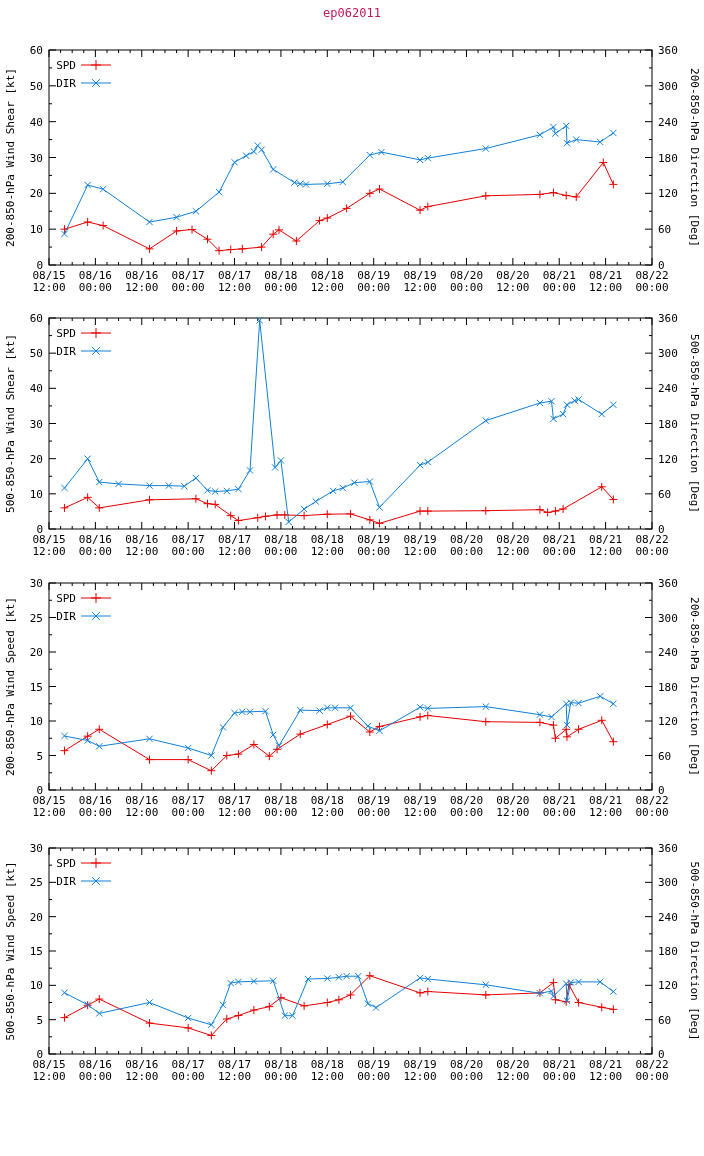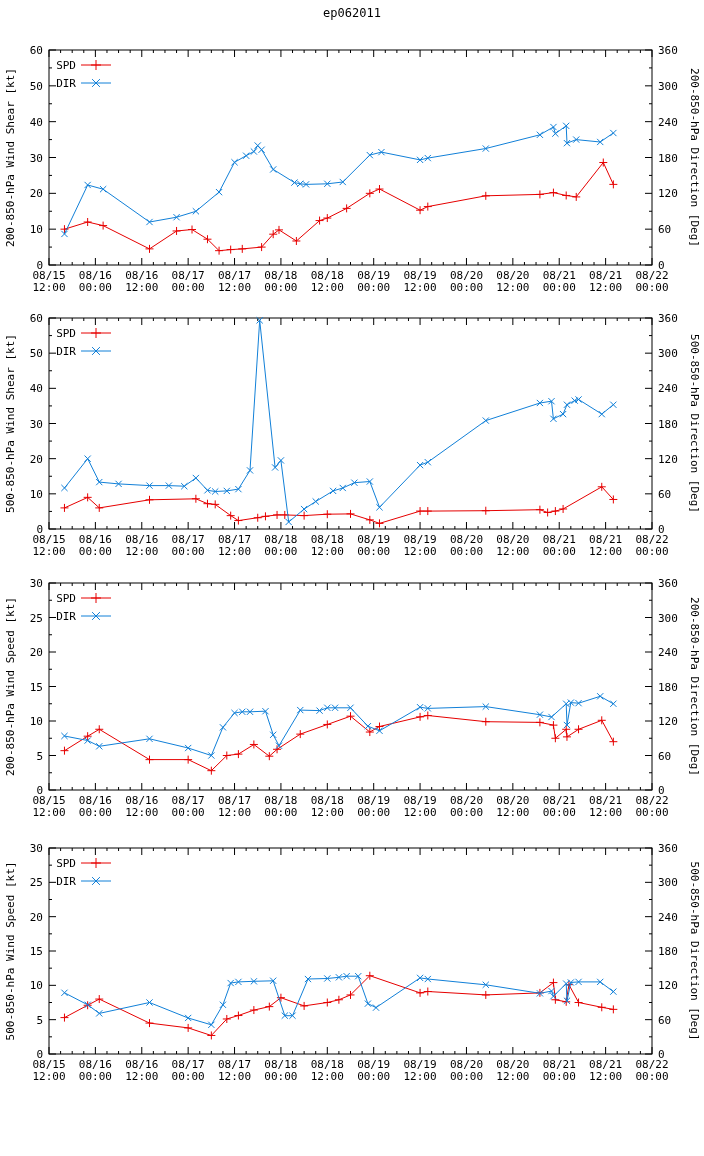--- a/index.html
+++ b/index.html
@@ -6,21 +6,21 @@
   .page{position:relative;width:704px;height:1156px;background:#fff;overflow:hidden;
         font-family:"DejaVu Sans Mono","Liberation Mono",monospace;}
   #title{position:absolute;top:6px;left:0;width:704px;text-align:center;
          font-size:12px;letter-spacing:0px;}
   #charts{position:absolute;left:0;top:0;}
 </style>
 </head>
 <body>
 
 <div class="page">
-  <div id="title" style="color: #000000;">ep062011</div>
+  <div id="title" style="color: #be185d;">ep062011</div>
   <svg id="charts" width="704" height="1156">
       <g>
         <g>
           <line x1="49" y1="265" x2="49" y2="258" stroke="#000000"></line>
           <line x1="49" y1="50" x2="49" y2="57" stroke="#000000"></line>
           <text x="49" y="279" text-anchor="middle" font-family="DejaVu Sans Mono, Liberation Mono, monospace" font-size="11" fill="#000000">08/15</text>
           <text x="49" y="291" text-anchor="middle" font-family="DejaVu Sans Mono, Liberation Mono, monospace" font-size="11" fill="#000000">12:00</text>
           <line x1="60.59615384615385" y1="265" x2="60.59615384615385" y2="262" stroke="#000000"></line>
           <line x1="60.59615384615385" y1="50" x2="60.59615384615385" y2="53" stroke="#000000"></line>
           <line x1="72.1923076923077" y1="265" x2="72.1923076923077" y2="262" stroke="#000000"></line>

